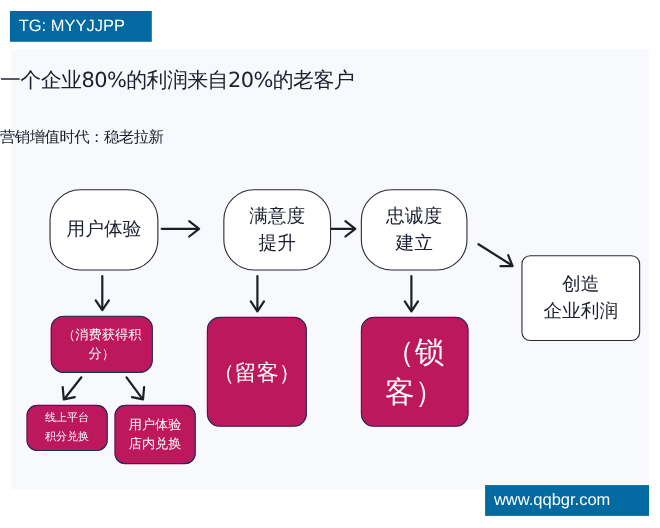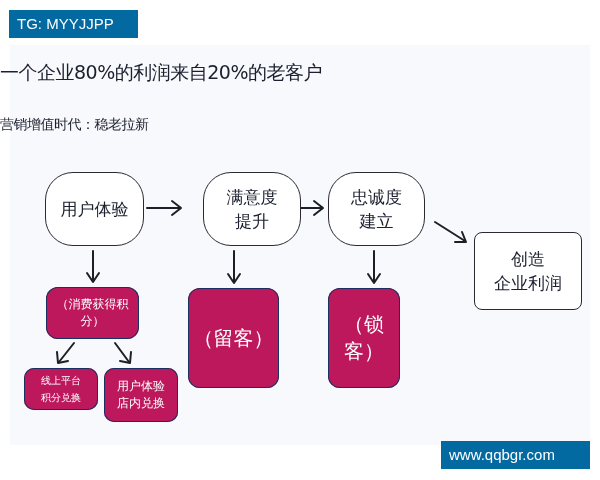--- a/index.html
+++ b/index.html
@@ -36,21 +36,21 @@
     .dbox {
       position: absolute; background: #be185d; color: #ffffff;
       border-radius: 10px; display: flex; align-items: center; justify-content: center;
       text-align: center; white-space: pre-line; box-sizing: border-box;
       box-shadow: 0 0 0 1px #1a3060 inset;
     }
     .d-points { left: 46px; top: 287px; width: 93px; height: 52px; font-size: 12px; border-radius: 12px; }
     .d-online { left: 24px; top: 368px; width: 74px; height: 42px; font-size: 10px; line-height: 17px; }
     .d-offline { left: 104px; top: 368px; width: 74px; height: 54px; font-size: 12px; line-height: 17px; }
     .d-retain { left: 188px; top: 288px; width: 91px; height: 100px; font-size: 20px; border-radius: 12px; }
-    .d-lock { left: 328px; top: 288px; width: 72px; height: 100px; font-size: 20px; border-radius: 12px; }
+    .d-lock { left: 328px; top: 288px; width: 98px; height: 100px; font-size: 27px; border-radius: 12px; }
     svg.arrows { position: absolute; left: 0; top: 0; width: 600px; height: 480px; }
   </style>
 </head>
 <body>
 
 <div class="bg"></div>
 
 <div class="wm wm-tl">TG: MYYJJPP</div>
 
 <div class="title title-1">一个企业80%的利润来自20%的老客户</div>

